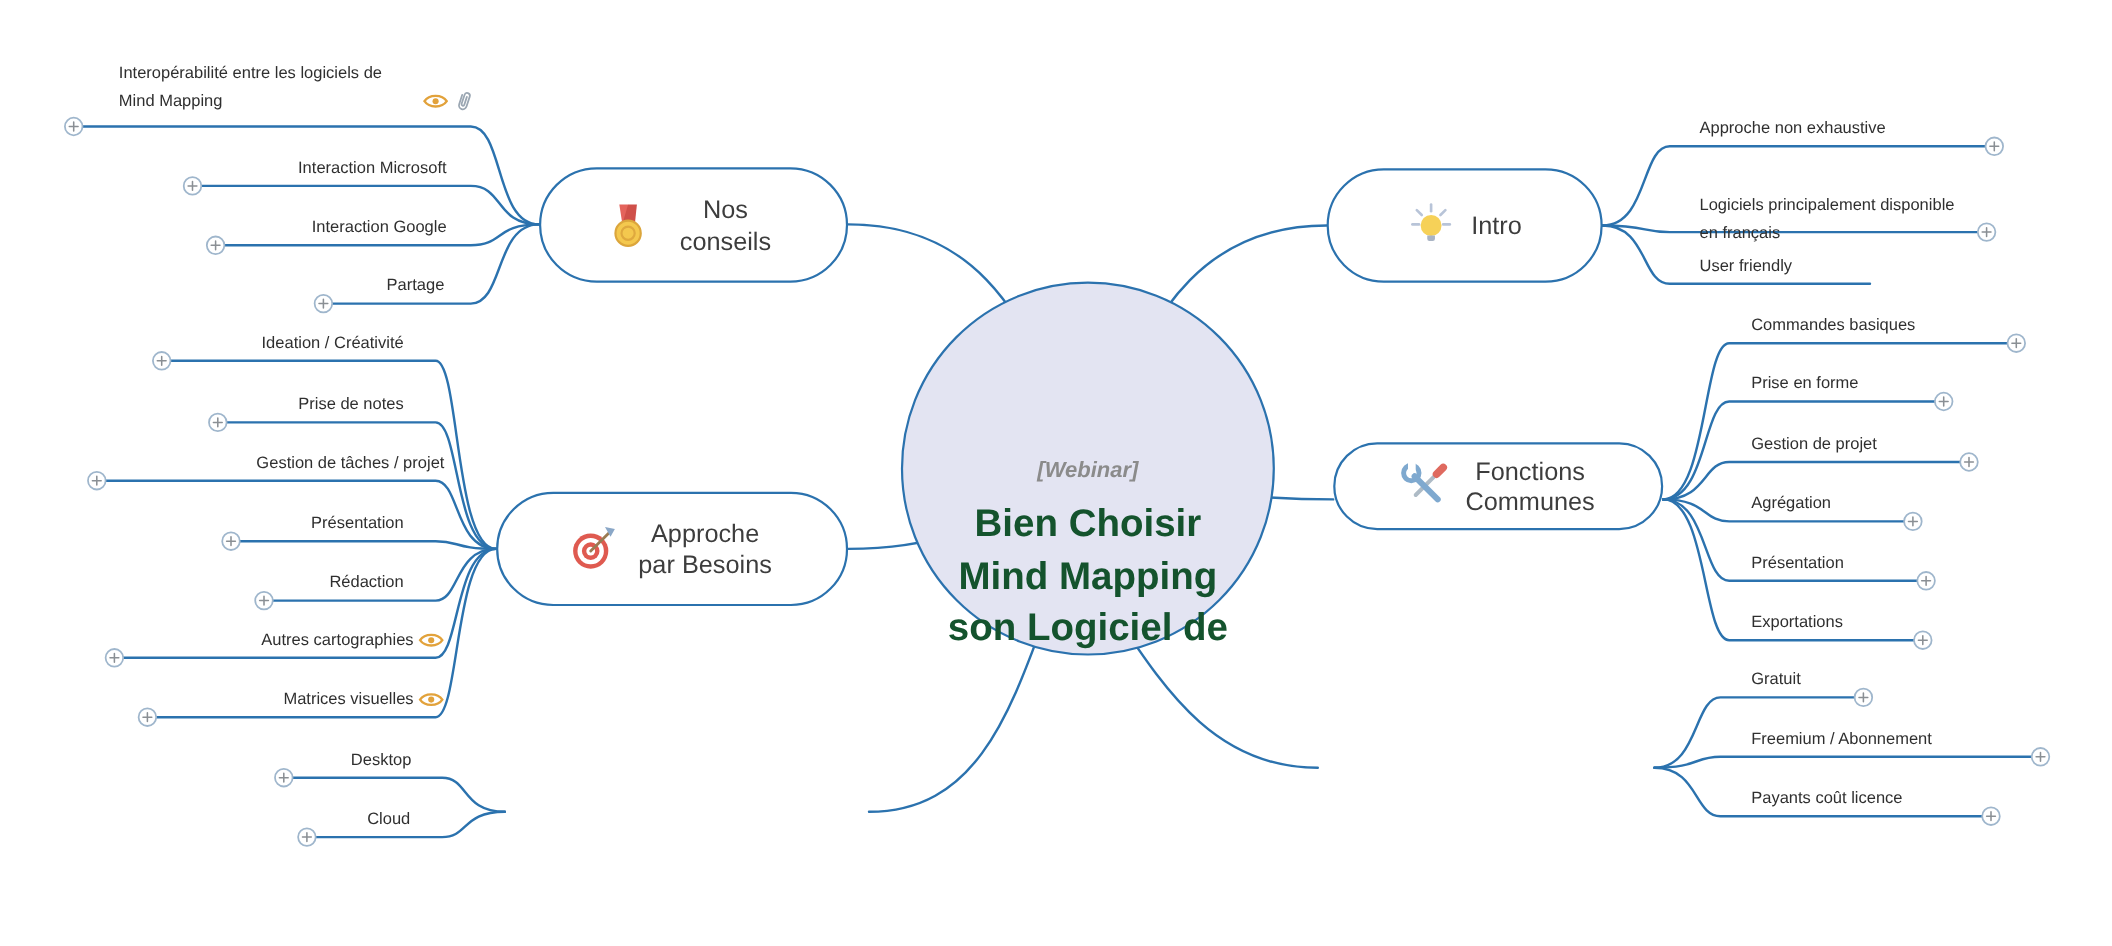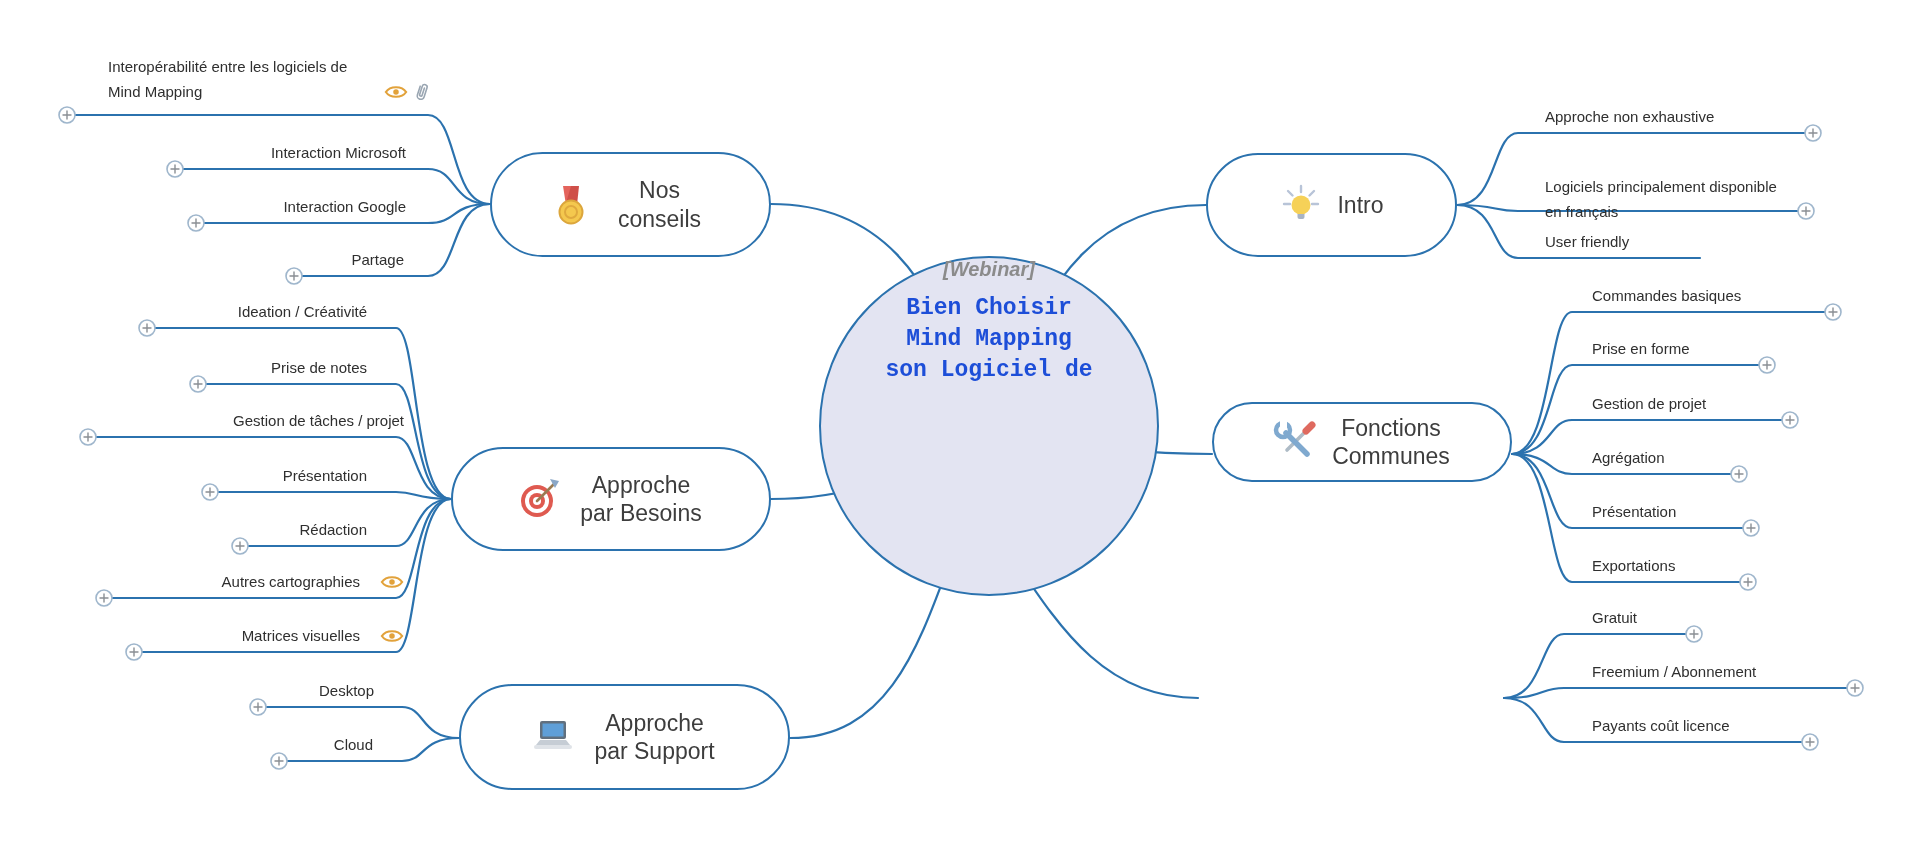--- a/index.html
+++ b/index.html
@@ -16,34 +16,34 @@
     gap:14px; background:#ffffff; border:2.5px solid #2b72ae; border-radius:60px;
     box-sizing:border-box; z-index:3;
   }
   .pill .label { font-size:23px; color:#3d3d3d; line-height:1.22; text-align:center; }
   .pill-icon { display:flex; align-items:center; }
 
   
   .center-circle {
     position:absolute; left:819px; top:256px; width:340px; height:340px;
     border-radius:50%; background:#e3e4f2; border:2.5px solid #2b72ae;
-    display:flex; flex-direction:column; align-items:center; justify-content:flex-start;
+    display:flex; flex-direction:column; align-items:center; justify-content:flex-end;
     box-sizing:border-box; z-index:2;
   }
   .badge { font-size:20px; font-weight:bold; font-style:italic; color:#8b8b8b; margin-bottom:12px; }
-  .center-title { font-size:23px; font-weight:bold; color:#1d4ed8; text-align:center; line-height:1.35;font-family:Liberation Mono, monospace; }
+  .center-title { font-size:35px; font-weight:bold; color:#14532d; text-align:center; line-height:1.35; }
 
   
   .sub {
     position:absolute; font-size:15px; color:#2f2f2f; line-height:25px;
     white-space:nowrap; z-index:3;
   }
   .sub.wrap { white-space:normal; }
   .sub.right-text { text-align:right; }
-  .with-icon { display:flex; align-items:center; gap:20px; justify-content:flex-end; }
+  .with-icon { display:flex; align-items:center; gap:4px; justify-content:flex-end; }
   .trailing-icons { position:absolute; right:-60px; bottom:2px; display:flex; gap:6px; align-items:center; }
 </style>
 </head>
 <body>
 
 <div class="canvas">
 
   <svg class="links">
     <g class="branch-lines">
 
@@ -244,31 +244,20 @@
         <line x1="33" y1="11" x2="14" y2="30" stroke="#aebbc6" stroke-width="3.6" stroke-linecap="round"></line>
         <line x1="39" y1="5" x2="33" y2="11" stroke="#df6a5f" stroke-width="7" stroke-linecap="round"></line>
         <circle cx="10" cy="10" r="7" fill="none" stroke="#7fa9cf" stroke-width="4.5"></circle>
         <rect x="7" y="0" width="7" height="8" fill="#ffffff"></rect>
         <line x1="13" y1="13" x2="34" y2="34" stroke="#7fa9cf" stroke-width="5.5" stroke-linecap="round"></line>
       </svg>
     </span>
     <span class="label" style="width:120px">Fonctions Communes</span>
   </div>
 
-  <div class="pill" style="left:459px;top:684px;width:331px;height:106px;">
-    <span class="pill-icon">
-      <svg width="46" height="46" viewBox="0 0 46 46">
-        <rect x="10" y="7" width="26" height="18" rx="2" fill="#61707f"></rect>
-        <rect x="12.5" y="9.5" width="21" height="13" fill="#5f9fd8"></rect>
-        <path d="M6 31 h34 l-4 -5 h-26 z" fill="#c6cdd5"></path>
-        <rect x="4" y="31" width="38" height="4" rx="2" fill="#dfe3e8"></rect>
-      </svg>
-    </span>
-    <span class="label" style="width:130px">Approche par Support</span>
-  </div>
 
 
   <div class="sub wrap" style="left:108px;top:54px;width:262px;">
     <span>Interopérabilité entre les logiciels de Mind Mapping</span>
     <span class="trailing-icons">
       <svg width="24" height="16" viewBox="0 0 22 15">
         <path d="M1.5 7.5 C5.5 1.5 16.5 1.5 20.5 7.5 C16.5 13.5 5.5 13.5 1.5 7.5 Z" fill="none" stroke="#e2a23b" stroke-width="2"></path>
         <circle cx="11" cy="7.5" r="2.6" fill="#e2a23b"></circle>
       </svg>
       <svg width="16" height="20" viewBox="0 0 16 20" style="transform:rotate(18deg)">

